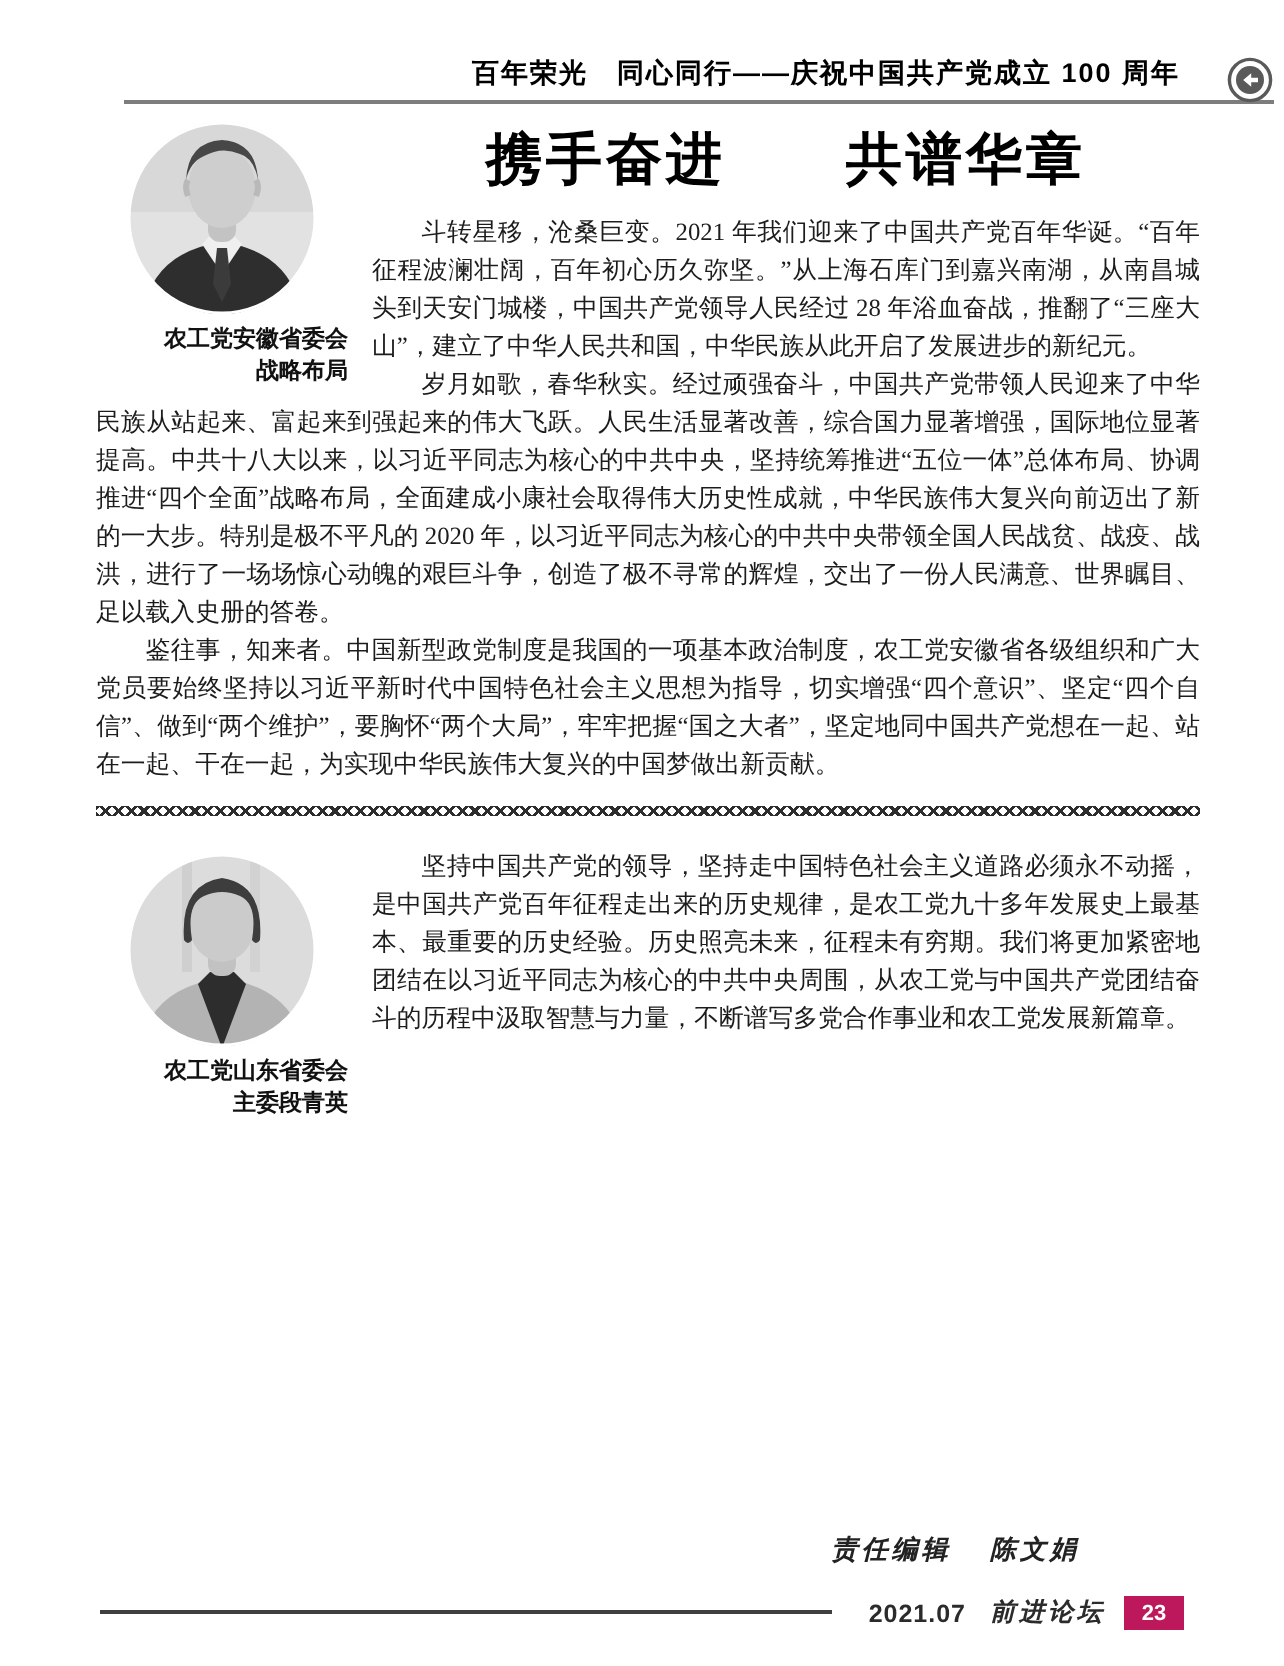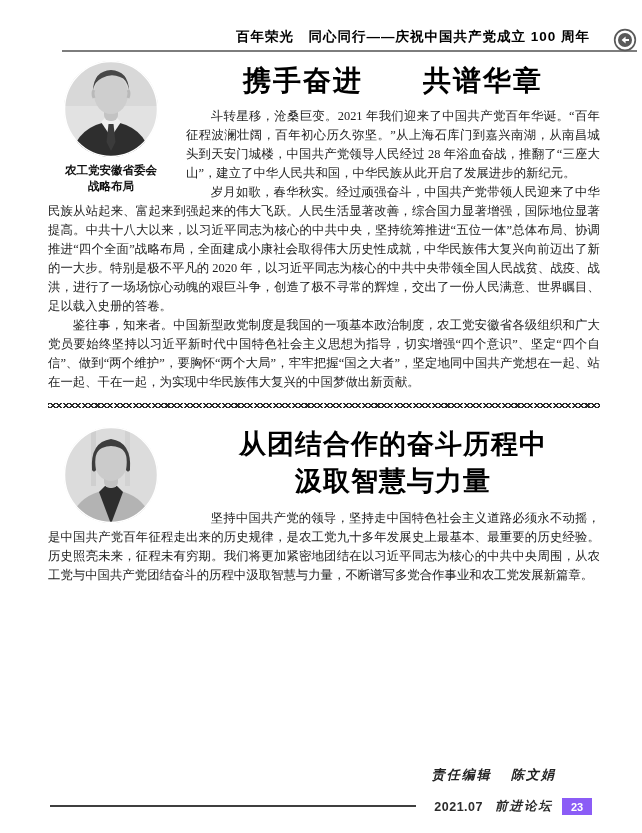--- a/index.html
+++ b/index.html
@@ -26,21 +26,21 @@
   .article1{top:58px;height:348px;}
   .article2{top:424px;height:360px;}
   .float-box{
     float:left;width:126px;margin:2px 12px 4px 0;
     text-align:center;
   }
   .portrait{display:block;margin:0 auto;}
   .caption{
     margin-top:5px;
     font-family:"Liberation Sans","DejaVu Sans",sans-serif;
-    font-size:11.5px;font-weight:700;line-height:15.5px;color:#111;
+    font-size:11.5px;font-weight:700;line-height:15.5px;color:#111;text-align:right;
   }
   .art-title{
     margin:6px 0 9px 0;text-align:center;
     font-family:Liberation Serif, serif;
     font-weight:700;color:#000;
   }
   .title-one{font-size:28px;letter-spacing:2px;line-height:34px;}
   .title-two{font-size:27px;letter-spacing:1px;line-height:37px;margin:2px 0 9px 0;}
   .body-p{
     margin:0;font-size:12.4px;line-height:19px;
@@ -48,41 +48,41 @@
   }
   
   .separator{
     position:absolute;top:403px;left:48px;right:42px;height:5px;
     background-image:
       repeating-linear-gradient(135deg,#2d2d2d 0 1.5px,transparent 1.5px 4.5px),
       repeating-linear-gradient(45deg,#2d2d2d 0 1.5px,transparent 1.5px 4.5px);
   }
   
   .editor{
-    position:absolute;top:766px;right:86px;
+    position:absolute;top:766px;right:102px;
     font-family:"Liberation Serif","DejaVu Serif",serif;
     font-style:italic;font-size:13px;font-weight:600;color:#222;
     letter-spacing:2px;
     text-align:center;
   }
   .editor span{margin-left:14px;}
   .editor span:first-child{margin-left:0;}
   
   .footer{
     position:absolute;left:50px;right:50px;top:798px;
     display:flex;align-items:center;
     font-family:"Liberation Sans","DejaVu Sans",sans-serif;
     font-size:12.5px;font-weight:700;color:#2b2b2b;
   }
   .footer-rule{flex:1;border-bottom:2px solid #3f3f3f;margin:0 18px 1px 0;}
   .footer-issue{letter-spacing:.5px;}
   .footer-journal{margin-left:12px;letter-spacing:2px;font-style:italic;}
   .page-badge{
     margin-left:9px;width:30px;height:17px;
-    background:#8b5cf6;color:#fff;
+    background:#be185d;color:#fff;
     display:flex;align-items:center;justify-content:center;
     font-size:11px;font-weight:700;
   }
 </style>
 </head>
 <body>
 
 <div class="page">
 
   <div class="header">
@@ -143,25 +143,25 @@
           <rect x="28" y="0" width="5" height="60" fill="#cfcfcf"></rect>
           <rect x="62" y="0" width="5" height="60" fill="#d2d2d2"></rect>
           <path d="M7 98 Q12 68 48 63 Q84 68 89 98 Z" fill="#b3b3b3"></path>
           <path d="M36 66 L48 98 L60 66 L54 60 L42 60 Z" fill="#2d2d2d"></path>
           <rect x="41" y="47" width="14" height="15" rx="6" fill="#c2c2c2"></rect>
           <ellipse cx="48" cy="36" rx="16.5" ry="19" fill="#cbcbcb"></ellipse>
           <path d="M29 44 Q27 16 48 13 Q69 16 67 44 Q65 47 63 44 Q66 26 57 22 Q48 18 39 22 Q30 26 33 44 Q31 47 29 44 Z" fill="#3d3d3d"></path>
         </g>
         <ellipse cx="48" cy="49" rx="46.5" ry="47.5" fill="none" stroke="#ffffff" stroke-width="1.5"></ellipse>
       </svg>
+      <div class="caption">
+        <div>农工党山东省委会</div>
+        <div>主委段青英</div>
+      </div>
     </div>
-    <h1 class="art-title title-two">
-      <span style="display:block">从团结合作的奋斗历程中</span>
-      <span style="display:block">汲取智慧与力量</span>
-    </h1>
     <p class="body-p">坚持中国共产党的领导，坚持走中国特色社会主义道路必须永不动摇，是中国共产党百年征程走出来的历史规律，是农工党九十多年发展史上最基本、最重要的历史经验。历史照亮未来，征程未有穷期。我们将更加紧密地团结在以习近平同志为核心的中共中央周围，从农工党与中国共产党团结奋斗的历程中汲取智慧与力量，不断谱写多党合作事业和农工党发展新篇章。</p>
   </div>
 
   <div class="editor">
     <span>责任编辑</span>
     <span>陈文娟</span>
   </div>
 
   <div class="footer">
     <div class="footer-rule"></div>

